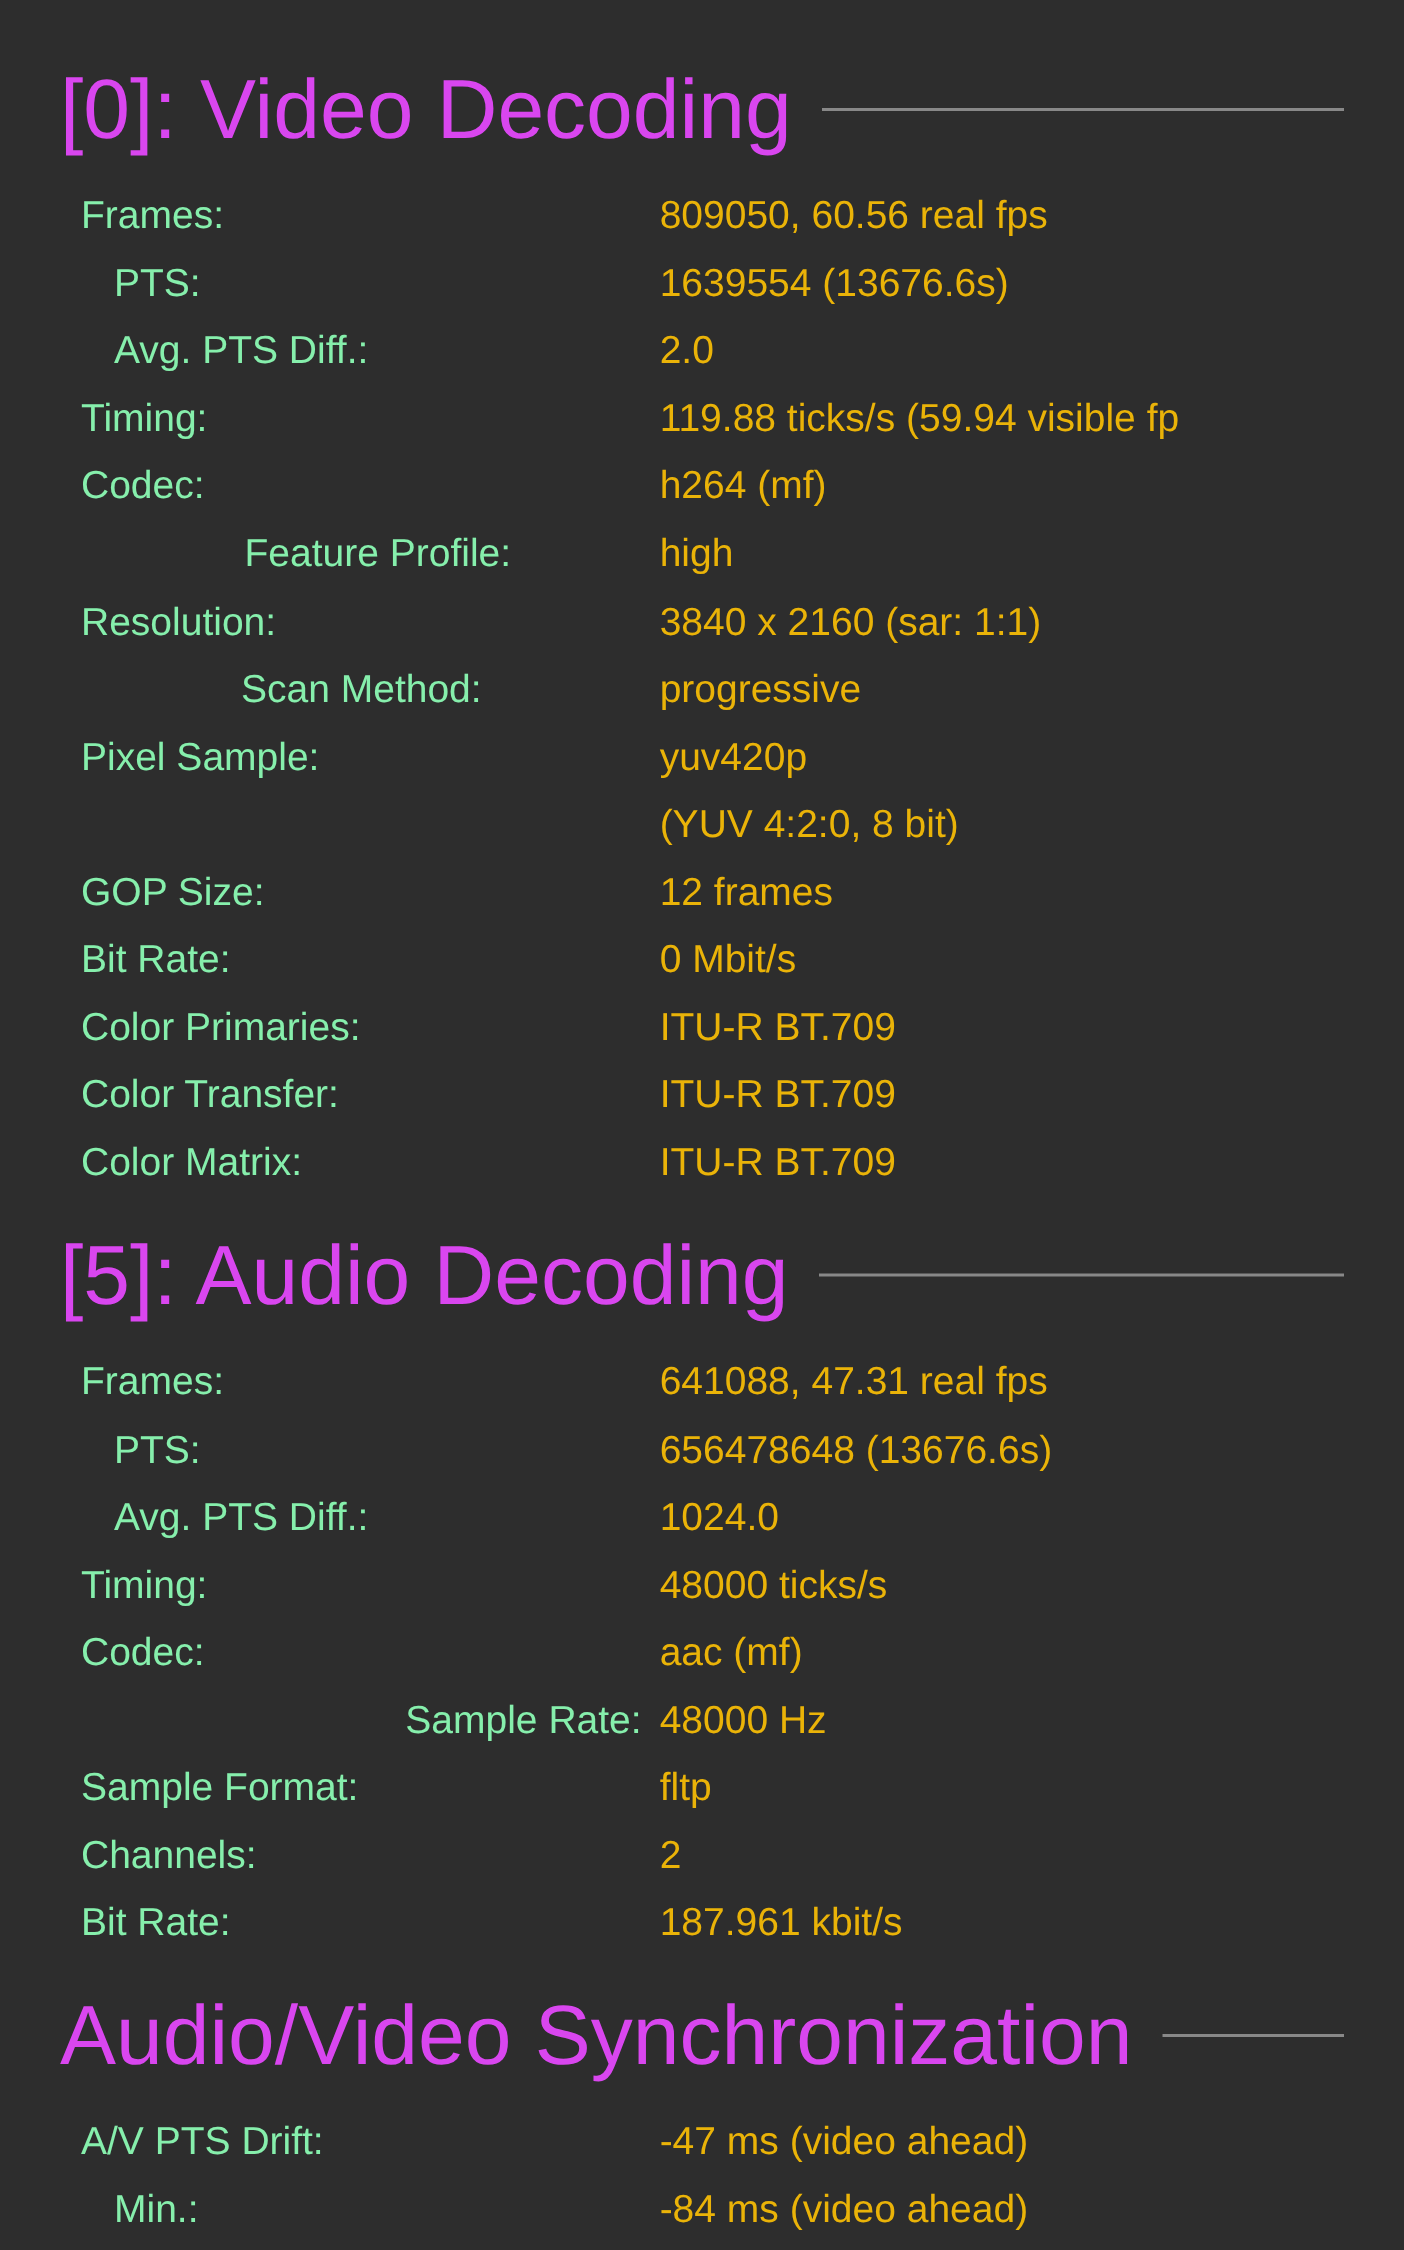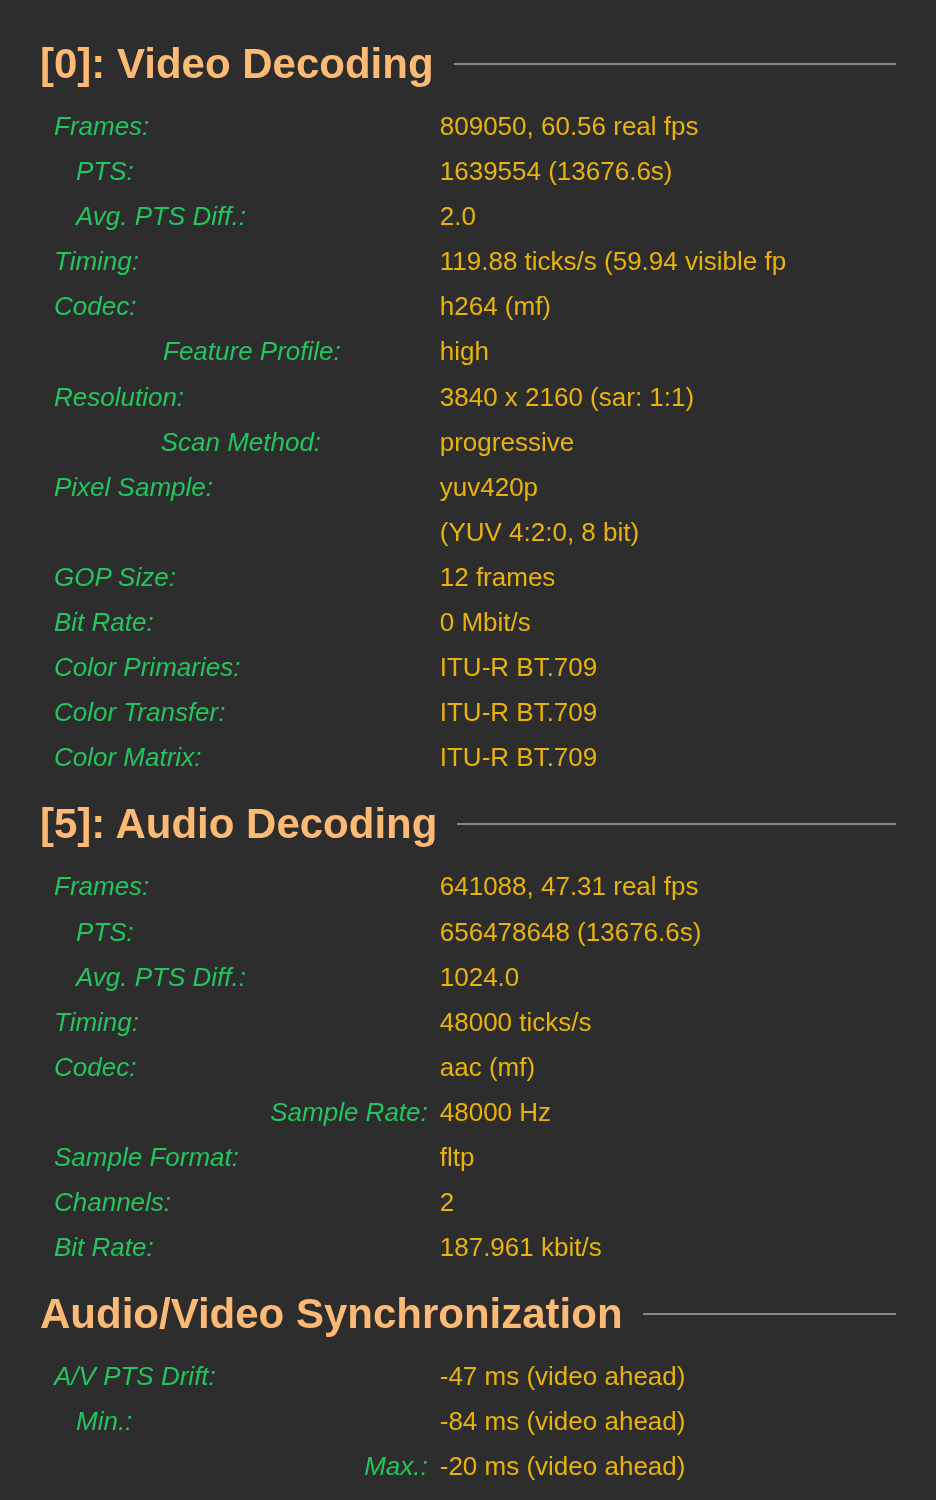--- a/index.html
+++ b/index.html
@@ -18,23 +18,23 @@
     }
 
     .section-header {
       display: flex;
       align-items: center;
       margin-bottom: 16px;
       margin-top: 10px;
     }
 
     .section-title {
-      font-size: 42px;
-      font-weight: bold;
-      color: #fdba74;
+      font-size: 56px;
+      font-weight: normal;
+      color: #d946ef;
       white-space: nowrap;
       margin-right: 20px;
     }
 
     .section-line {
       flex: 1;
       height: 2px;
       background-color: #888888;
     }
 
@@ -45,24 +45,23 @@
     }
 
     .info-table tr td {
       padding: 5px 6px;
       font-size: 26px;
       vertical-align: top;
       line-height: 1.35;
     }
 
     .info-table tr td:first-child {
-      color: #22c55e;
+      color: #86efac;
       width: 46%;
       padding-left: 14px;
-      font-style: italic;
     }
 
     .info-table tr td:last-child {
       color: #eab308;
     }
 
     .spacer-row td {
       padding-top: 10px;
     }
   </style>

